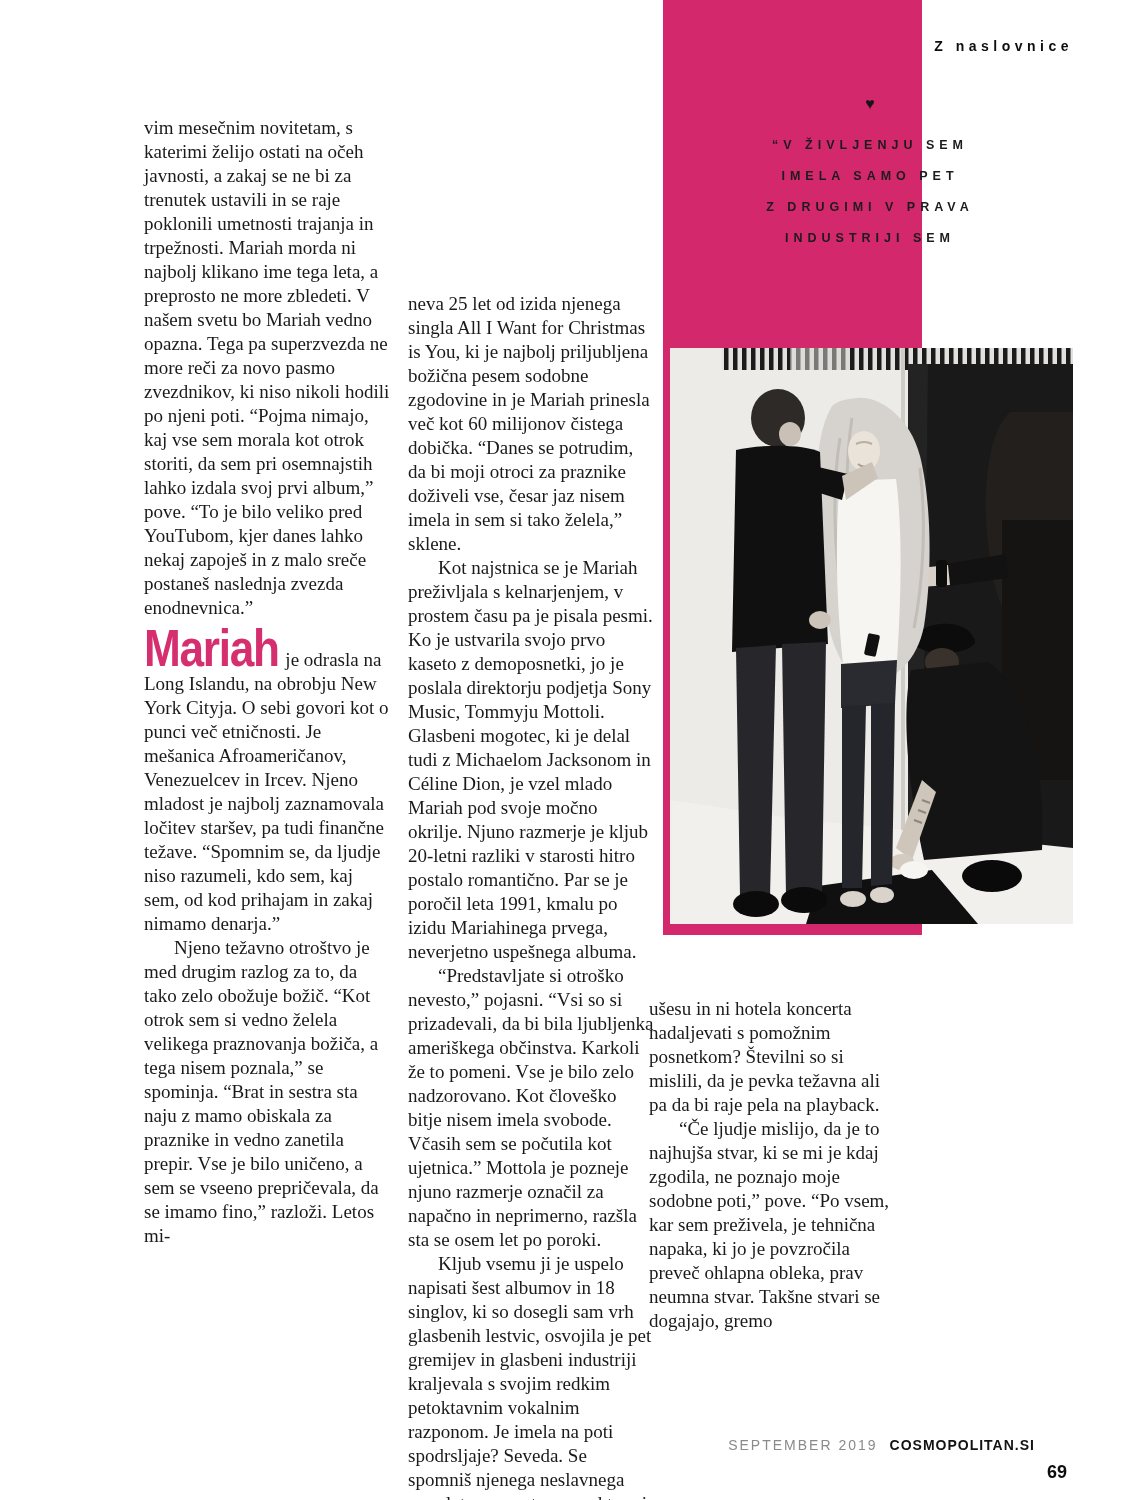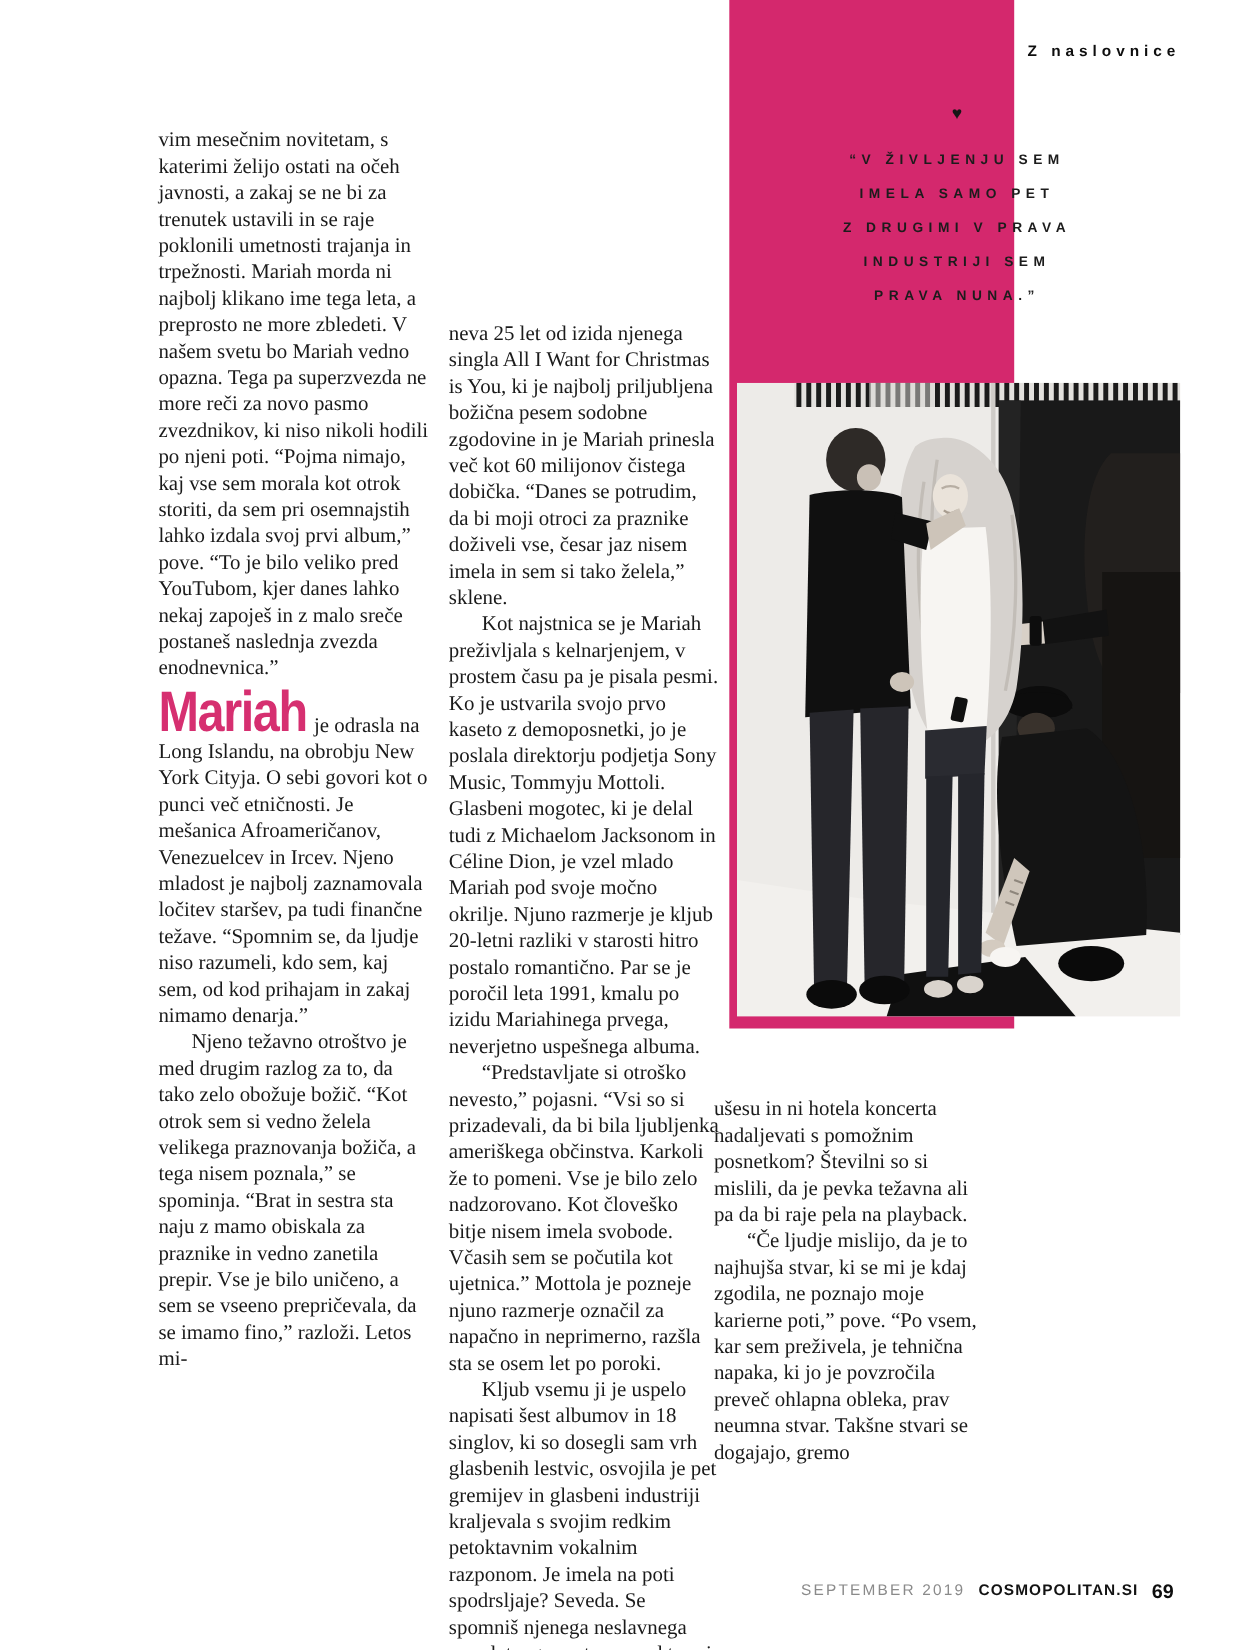--- a/index.html
+++ b/index.html
@@ -46,38 +46,37 @@
   }
 
   
   .footer {
     position:absolute; top:1437px; right:60px;
     display:flex; align-items:flex-start; gap:12px;
     font-family:"Liberation Sans", sans-serif; white-space:nowrap;
   }
   .footer .issue { color:#8a8a8a; font-size:14px; letter-spacing:2px; }
   .footer .site  { color:#121212; font-weight:bold; font-size:14px; letter-spacing:1px; }
-  .footer .pageno { color:#0d0d0d; font-weight:bold; font-size:18px; }
+  .footer .pageno { color:#0d0d0d; font-weight:bold; font-size:18px;margin-top:25px; }
 </style>
 </head>
 <body>
 
 <div class="page">
 
   <div class="pink-block"></div>
 
   <div class="section-label">Z naslovnice</div>
 
   <div class="quote">
     <div class="heart">♥</div>
     <div class="quote-line">“V ŽIVLJENJU SEM</div>
     <div class="quote-line">IMELA SAMO PET</div>
     <div class="quote-line">Z DRUGIMI V PRAVA</div>
     <div class="quote-line">INDUSTRIJI SEM</div>
-    <div class="quote-line">PRAVA NUNA.”</div>
   </div>
 
   <div class="photo">
     <svg viewBox="0 0 403 576" xmlns="http://www.w3.org/2000/svg">
       <defs>
         <pattern id="stripes" width="9" height="22" patternUnits="userSpaceOnUse">
           <rect width="9" height="22" fill="#e3e1de"></rect>
           <rect width="4.5" height="22" fill="#1b1b1b"></rect>
         </pattern>
       </defs>
@@ -142,21 +141,21 @@
 
   <div class="col col2">
     <p>neva 25 let od izida njenega singla All I Want for Christmas is You, ki je najbolj priljubljena božična pesem sodobne zgodovine in je Mariah prinesla več kot 60 milijonov čistega dobička. “Danes se potrudim, da bi moji otroci za praznike doživeli vse, česar jaz nisem imela in sem si tako želela,” sklene.</p>
     <p class="indent">Kot najstnica se je Mariah preživljala s kelnarjenjem, v prostem času pa je pisala pesmi. Ko je ustvarila svojo prvo kaseto z demoposnetki, jo je poslala direktorju podjetja Sony Music, Tommyju Mottoli. Glasbeni mogotec, ki je delal tudi z Michaelom Jacksonom in Céline Dion, je vzel mlado Mariah pod svoje močno okrilje. Njuno razmerje je kljub 20-letni razliki v starosti hitro postalo romantično. Par se je poročil leta 1991, kmalu po izidu Mariahinega prvega, neverjetno uspešnega albuma.</p>
     <p class="indent">“Predstavljate si otroško nevesto,” pojasni. “Vsi so si prizadevali, da bi bila ljubljenka ameriškega občinstva. Karkoli že to pomeni. Vse je bilo zelo nadzorovano. Kot človeško bitje nisem imela svobode. Včasih sem se počutila kot ujetnica.” Mottola je pozneje njuno razmerje označil za napačno in neprimerno, razšla sta se osem let po poroki.</p>
     <p class="indent">Kljub vsemu ji je uspelo napisati šest albumov in 18 singlov, ki so dosegli sam vrh glasbenih lestvic, osvojila je pet gremijev in glasbeni industriji kraljevala s svojim redkim petoktavnim vokalnim razponom. Je imela na poti spodrsljaje? Seveda. Se spomniš njenega neslavnega novoletnega nastopa pred tremi leti, ko so ji zatajile slušalke v</p>
   </div>
 
   <div class="col col3">
     <p>ušesu in ni hotela koncerta nadaljevati s pomožnim posnetkom? Številni so si mislili, da je pevka težavna ali pa da bi raje pela na playback.</p>
-    <p class="indent">“Če ljudje mislijo, da je to najhujša stvar, ki se mi je kdaj zgodila, ne poznajo moje karierne poti,” pove. “Po vsem, kar sem preživela, je tehnična napaka, ki jo je povzročila preveč ohlapna obleka, prav neumna stvar. Takšne stvari se dogajajo, gremo</p>
+    <p class="indent">“Če ljudje mislijo, da je to najhujša stvar, ki se mi je kdaj zgodila, ne poznajo moje sodobne poti,” pove. “Po vsem, kar sem preživela, je tehnična napaka, ki jo je povzročila preveč ohlapna obleka, prav neumna stvar. Takšne stvari se dogajajo, gremo</p>
   </div>
 
   <div class="footer">
     <span class="issue">SEPTEMBER 2019</span>
     <span class="site">COSMOPOLITAN.SI</span>
     <span class="pageno">69</span>
   </div>
 
 </div>
 

